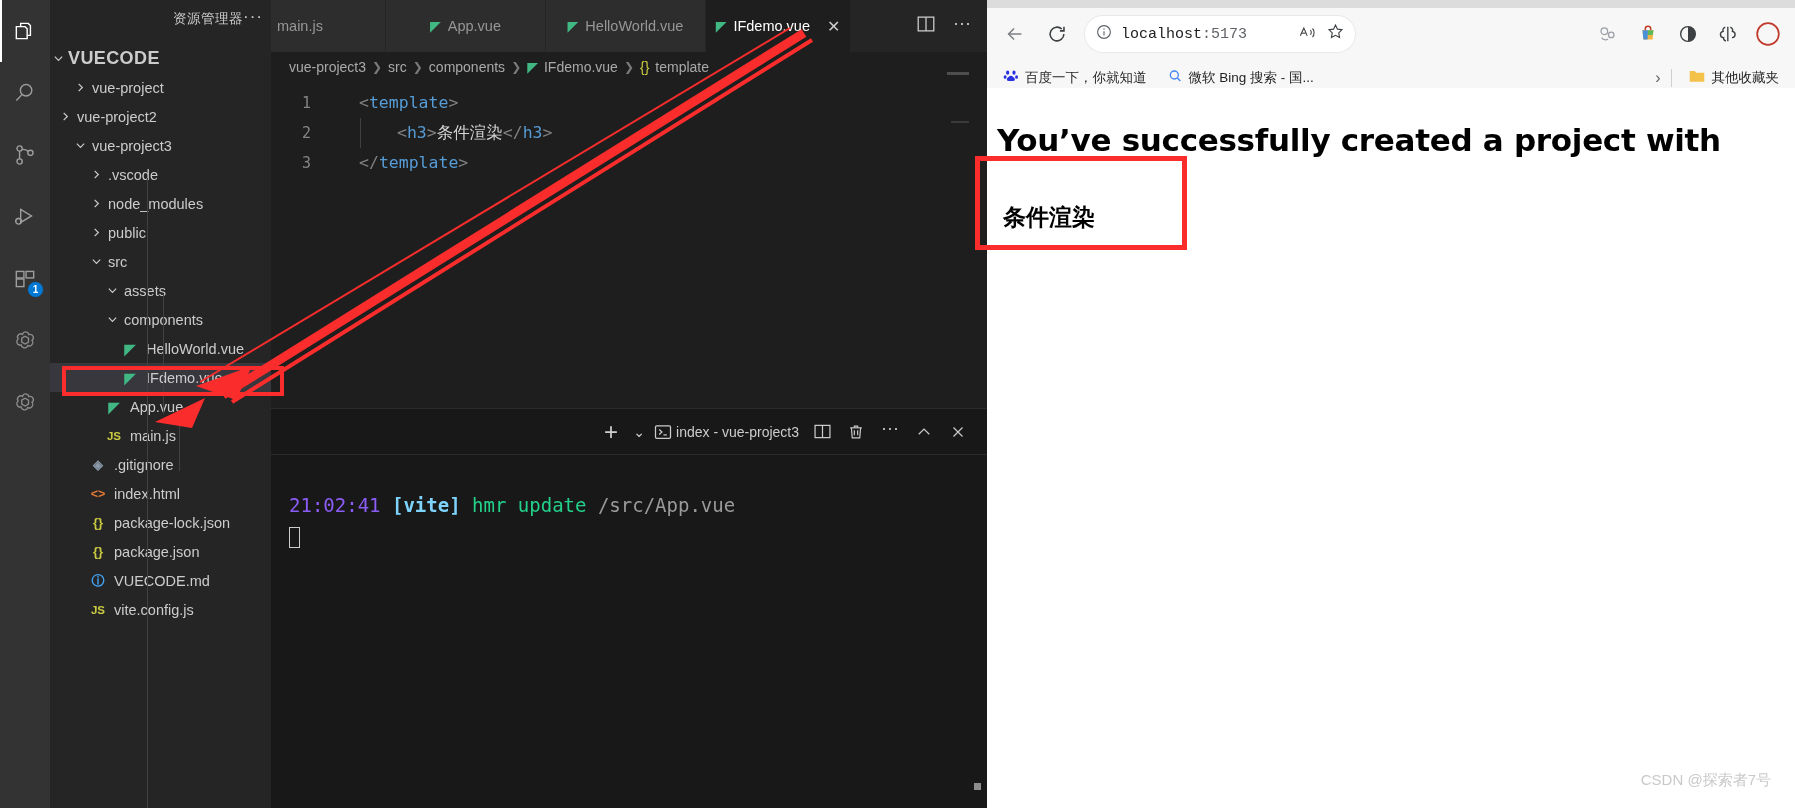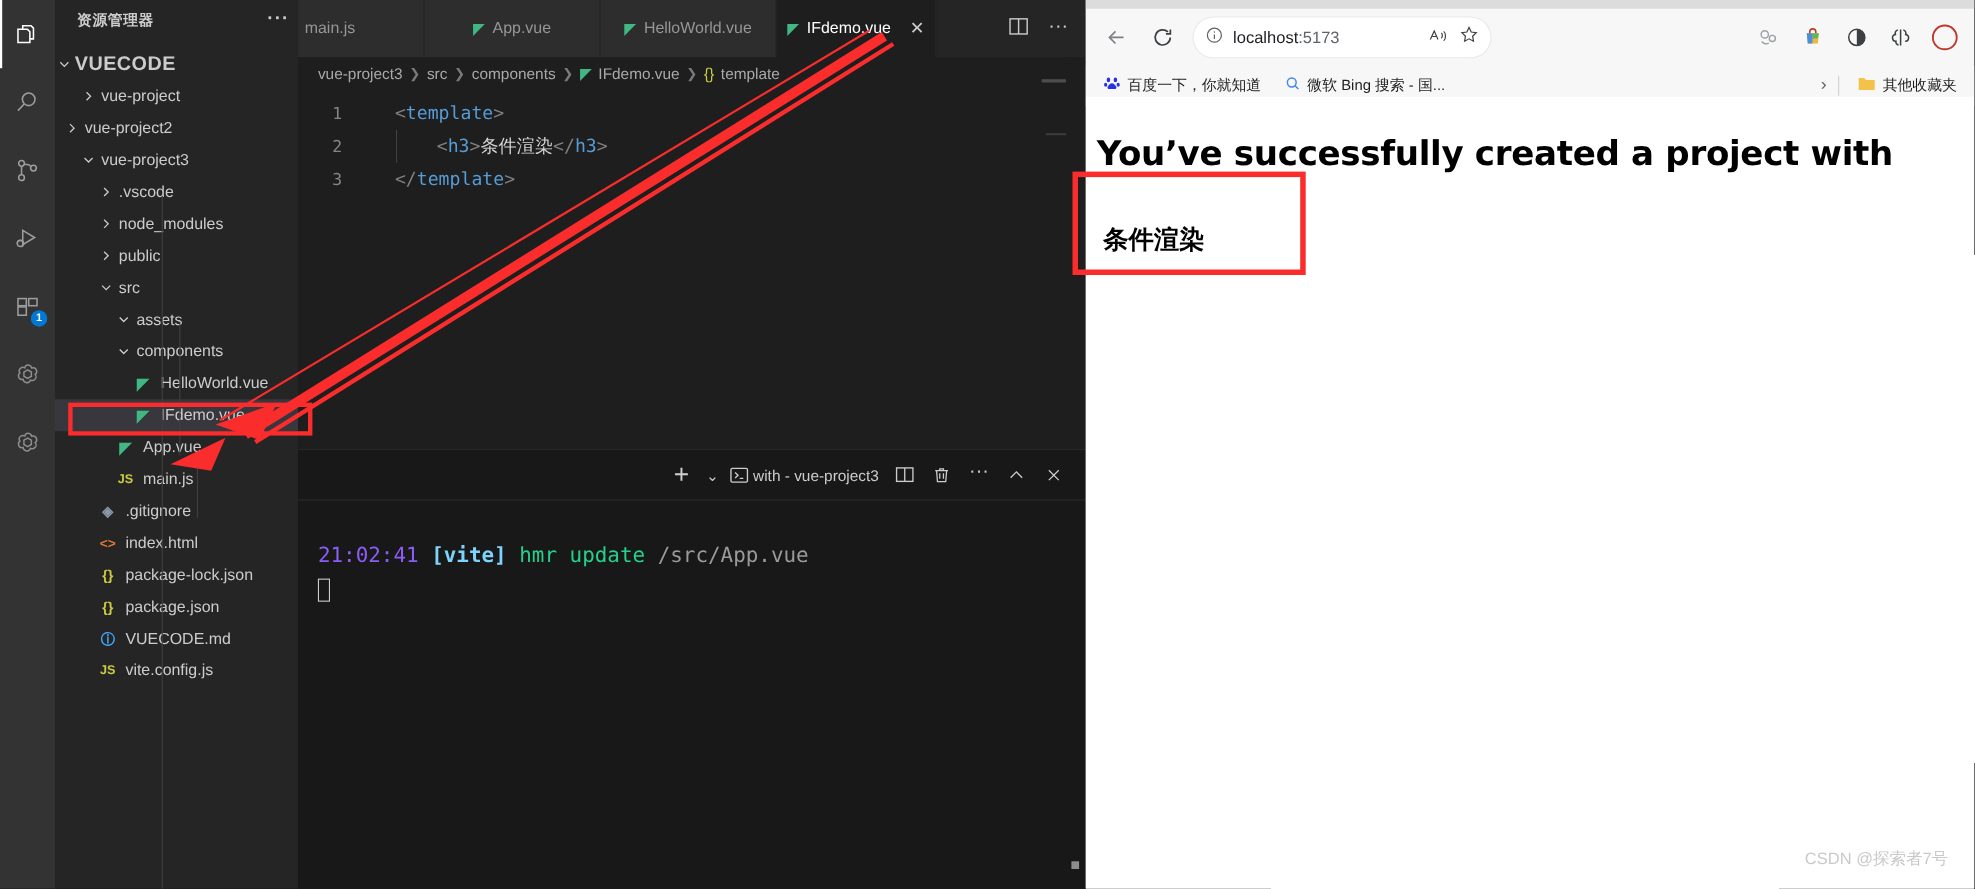--- a/index.html
+++ b/index.html
@@ -39,22 +39,22 @@
     display: flex; align-items: center; justify-content: center;
     border: 1px solid #333;
   }
 
   
   #sidebar {
     position: absolute; left: 50px; top: 0; width: 221px; height: 808px;
     background: #252526;
   }
   #sidebar-header {
-    height: 38px; display: flex; align-items: center; justify-content: space-between;
-    padding: 0 8px 0 20px; color: #cccccc; font-size: 13.5px; letter-spacing: .5px; font-weight: bold;
+    height: 38px; display: flex; align-items: center; justify-content: flex-end;
+    padding: 0 8px 0 20px; color: #cccccc; font-size: 13.5px; letter-spacing: .5px;
   }
   #sidebar-header .dots { color: #cccccc; font-size: 17px; letter-spacing: 1px; line-height: 1; padding-bottom:6px;}
   .tree { padding-top: 6px; font-size: 14.5px; color: #cccccc; }
   .trow {
     height: 29px; display: flex; align-items: center; white-space: nowrap;
     position: relative; cursor: pointer;
   }
   .trow.root { font-weight: bold; font-size: 18px; letter-spacing: .4px; }
   .trow.selected { background: #37373d; }
   .chev {
@@ -168,21 +168,21 @@
     position: absolute; right: 6px; bottom: 18px; width: 7px; height: 7px; background: #8d8d8d;
   }
 
   
   #browser {
     position: absolute; left: 987px; top: 0; width: 808px; height: 808px;
     background: #ffffff; overflow: hidden;
   }
   #browser-chrome { background: #f7f7f7; height: 88px; position: relative; }
   #browser-topstrip { height: 8px; background: #dcdcdc; }
-  #nav-row { height: 52px; display: flex; align-items: center; padding: 0 10px; gap: 6px;}
+  #nav-row { height: 52px; display: flex; align-items: center; padding: 0 10px; gap: 6px; font-family: Liberation Mono, monospace;}
   .navbtn {
     width: 36px; height: 36px; display: flex; align-items: center; justify-content: center;
     color: #5f6368; cursor: pointer; border-radius: 4px;
   }
   #omnibox {
     flex: 0 0 270px; height: 36px; background: #ffffff; border-radius: 18px;
     display: flex; align-items: center; padding: 0 10px; gap: 8px; margin-left: 4px;
     box-shadow: 0 0 0 1px rgba(0,0,0,.06);
   }
   #url-text { font-size: 15px; color: #202124; flex: 1; white-space: nowrap; }
@@ -494,21 +494,21 @@
         <div id="panel-actions">
           <span class="pact" style="font-size:24px;line-height:1;color:#cfcfcf;">+</span>
           <span class="pact" style="width:22px;font-size:14px;color:#cfcfcf;">⌄</span>
           <span class="pact" style="width:26px;">
             <svg width="20" height="20" viewBox="0 0 24 24" fill="none" stroke="#cccccc" stroke-width="1.5">
               <rect x="3" y="4.5" width="18" height="15" rx="1.5"></rect>
                 <path d="M7.5 9l3.2 3-3.2 3"></path>
                 <path d="M12.5 15.5h4"></path>
             </svg>
           </span>
-          <span id="terminal-name">with - vue-project3</span>
+          <span id="terminal-name">index - vue-project3</span>
           <span class="pact">
             <svg width="21" height="21" viewBox="0 0 24 24" fill="none" stroke="#cccccc" stroke-width="1.4">
               <rect x="3.5" y="5" width="17" height="14"></rect>
                 <line x1="12" y1="5" x2="12" y2="19"></line>
             </svg>
           </span>
           <span class="pact">
             <svg width="20" height="20" viewBox="0 0 24 24" fill="none" stroke="#cccccc" stroke-width="1.4">
               <path d="M5 7h14"></path>
                 <path d="M10 7V5h4v2"></path>

